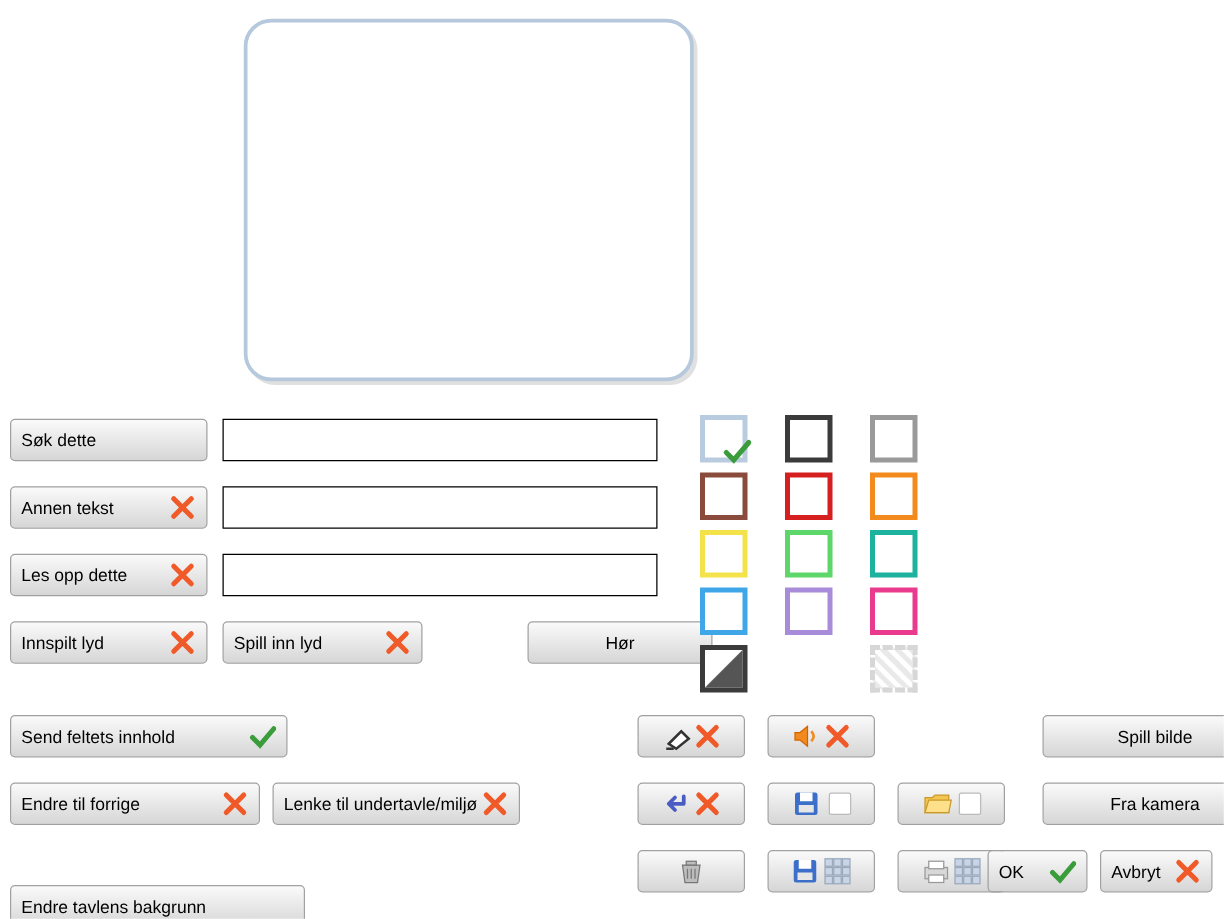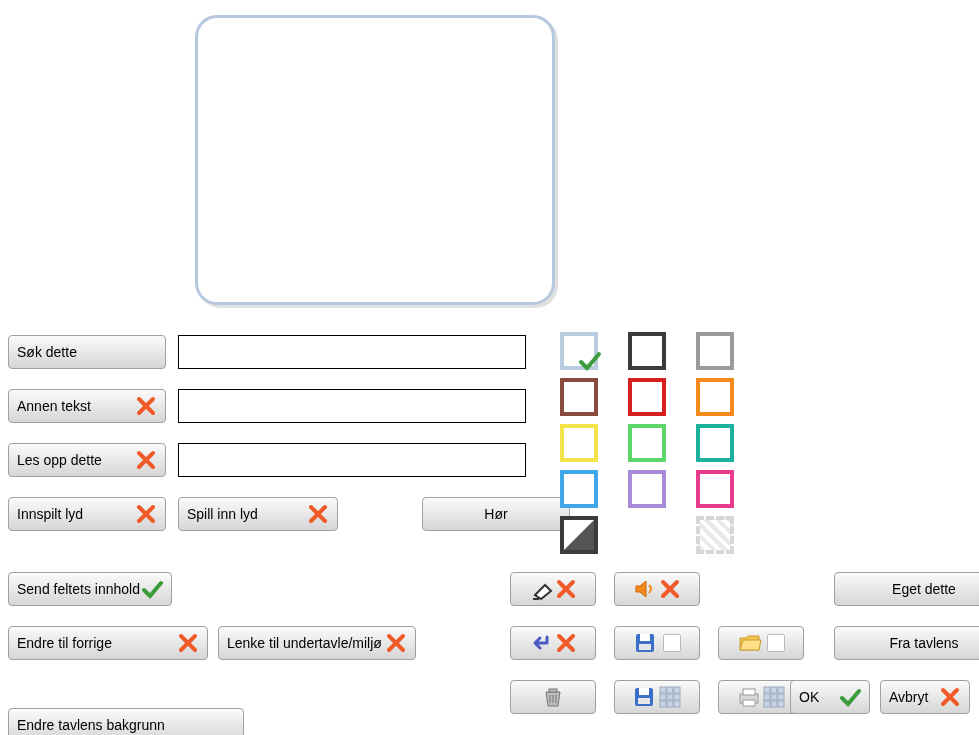--- a/index.html
+++ b/index.html
@@ -112,21 +112,21 @@
 <div class="swatch" style="left:628px; top:424px; background:#fff; border-color:#5dd66a;"></div>
 <div class="swatch" style="left:696px; top:424px; background:#fff; border-color:#1cb29d;"></div>
 
 <div class="swatch" style="left:560px; top:470px; background:#fff; border-color:#3fa7e8;"></div>
 <div class="swatch" style="left:628px; top:470px; background:#fff; border-color:#a98cd9;"></div>
 <div class="swatch" style="left:696px; top:470px; background:#fff; border-color:#ea3a8e;"></div>
 
 <div class="swatch" style="left:560px; top:516px; background:linear-gradient(135deg,#fff 49%,#555 51%); border-color:#3b3b3b;"></div>
 <div class="swatch swatch-transparent" style="left:696px; top:516px; border-color:#d7d7d7; border-style:dashed;"></div>
 
-<div class="btn" style="left:8px; top:572px; width:164px; height:34px;align-items:center;">
+<div class="btn" style="left:8px; top:572px; width:222px; height:34px;align-items:center;">
   <span class="btn-text">Send feltets innhold</span>
   <svg width="22" height="22">
       <path class="check-icon" d="M3 12 L9 18 L20 5"></path>
     </svg>
 </div>
 <div class="btn" style="left:8px; top:626px; width:200px; height:34px;">
   <span class="btn-text">Endre til forrige</span>
   <svg width="22" height="22">
       <path class="x-icon" d="M4 4 L18 18 M18 4 L4 18"></path>
     </svg>
@@ -226,24 +226,24 @@
         <rect x="9" y="9" width="6" height="6"></rect>
         <rect x="16" y="9" width="6" height="6"></rect>
         <rect x="2" y="16" width="6" height="6"></rect>
         <rect x="9" y="16" width="6" height="6"></rect>
         <rect x="16" y="16" width="6" height="6"></rect>
       </g>
     </svg>
 </div>
 
 <div class="btn btn-center" style="left:790px; top:572px; width:180px; height:34px;">
-  <span>Eget dette</span>
+  <span>Spill bilde</span>
 </div>
 <div class="btn btn-center" style="left:790px; top:626px; width:180px; height:34px;">
-  <span>Fra tavlens</span>
+  <span>Fra kamera</span>
 </div>
 <div class="btn" style="left:790px; top:680px; width:80px; height:34px;">
   <span class="btn-text">OK</span>
   <svg width="22" height="22">
       <path class="check-icon" d="M3 12 L9 18 L20 5"></path>
     </svg>
 </div>
 <div class="btn" style="left:880px; top:680px; width:90px; height:34px;">
   <span class="btn-text">Avbryt</span>
   <svg width="22" height="22">

